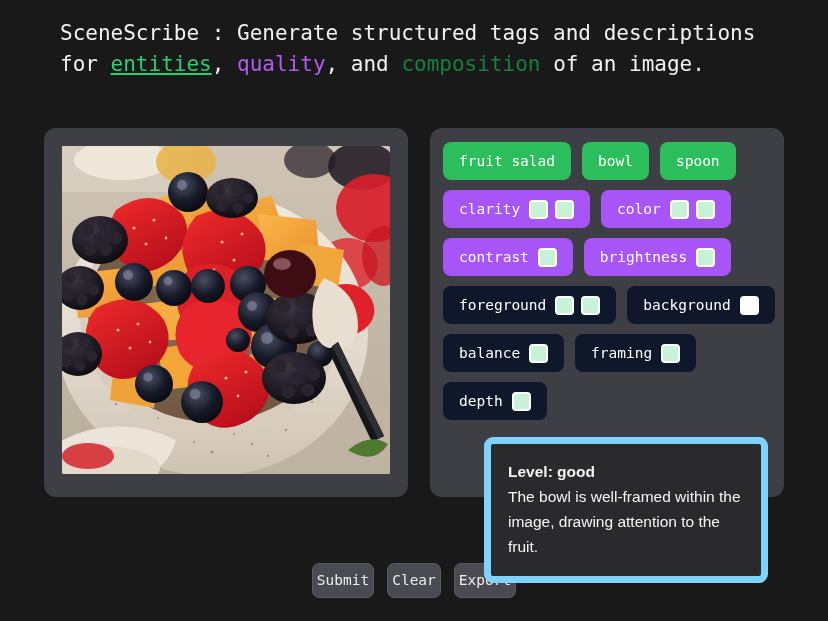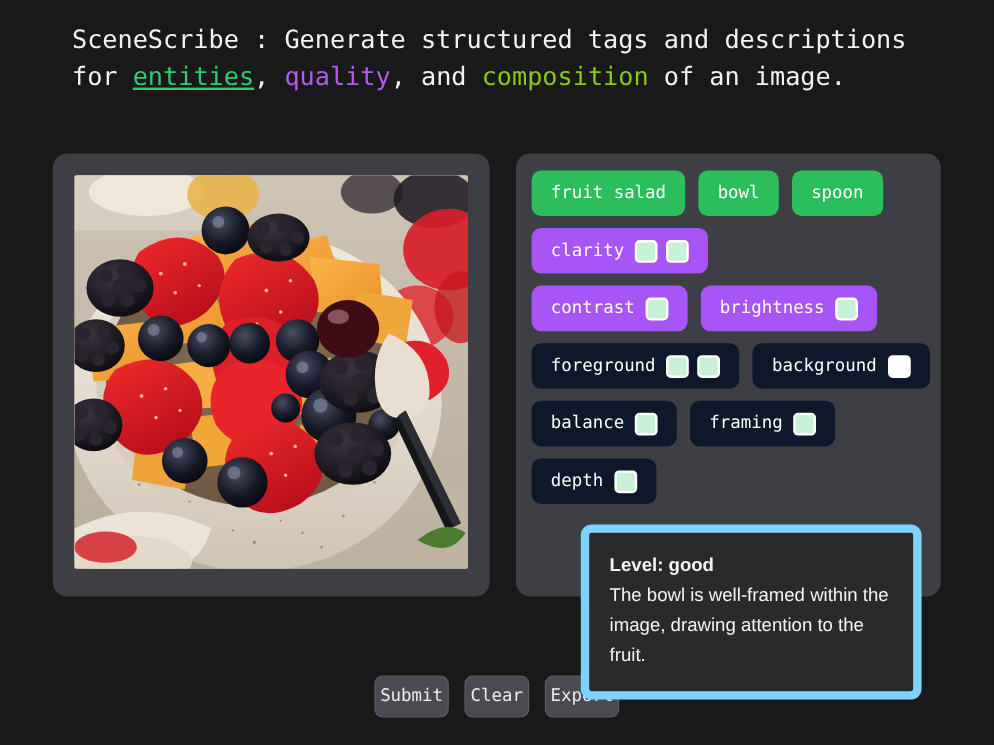--- a/index.html
+++ b/index.html
@@ -20,21 +20,21 @@
   #header {
     padding: 18px 60px 0 60px;
     font-size: 21px;
     line-height: 31px;
     color: #f2f2f2;
     letter-spacing: 0px;
     white-space: pre-wrap;
   }
   .kw-entities   { color: #2ecc71; text-decoration: underline; }
   .kw-quality    { color: #b45cf0; }
-  .kw-composition{ color: #84cc16; }
+  .kw-composition{ color: #15803d; }
 
   
   #main {
     position: absolute;
     top: 128px;
     left: 44px;
     right: 44px;
     display: flex;
     gap: 22px;
     align-items: flex-start;
@@ -388,20 +388,27 @@
         </button>
       </div>
       <div class="tag-row">
         <button class="tag quality">
           <span>clarity</span>
           <span class="chips">
             <span class="chip"></span>
             <span class="chip"></span>
           </span>
         </button>
+        <button class="tag quality">
+          <span>color</span>
+          <span class="chips">
+            <span class="chip"></span>
+            <span class="chip"></span>
+          </span>
+        </button>
       </div>
       <div class="tag-row">
         <button class="tag quality">
           <span>contrast</span>
           <span class="chips">
             <span class="chip"></span>
           </span>
         </button>
         <button class="tag quality">
           <span>brightness</span>

